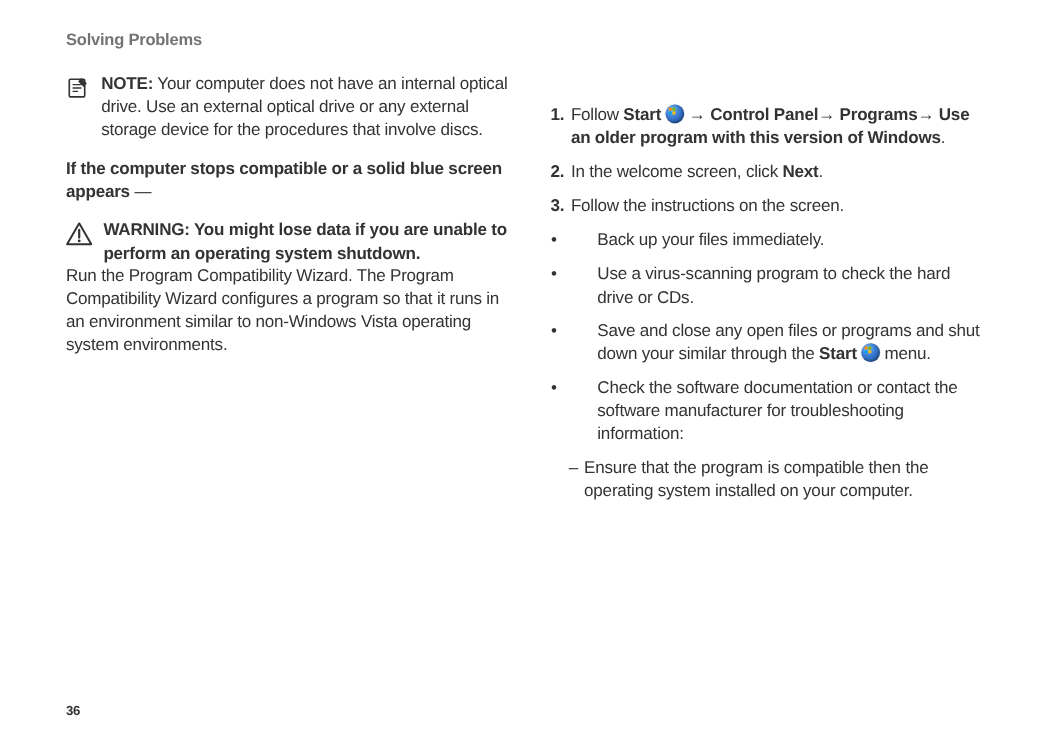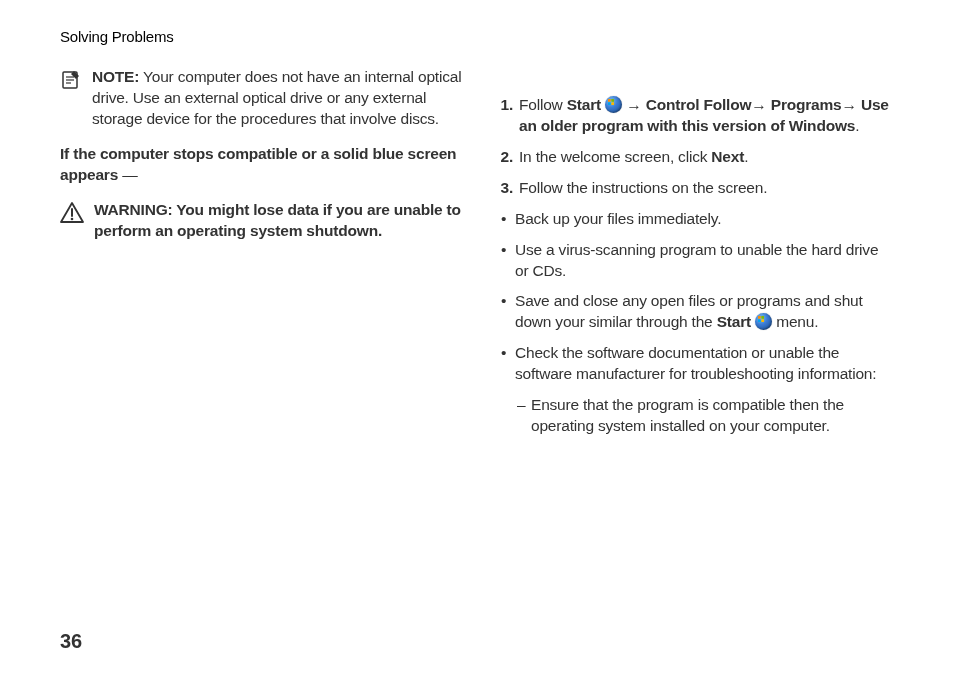--- a/index.html
+++ b/index.html
@@ -8,22 +8,22 @@
       height: 677px;
       background: #fff;
       font-family: "Helvetica Neue", Arial, sans-serif;
       font-stretch: condensed;
       color: #333;
       padding: 28px 60px 20px 60px;
       position: relative;
       letter-spacing: -0.2px;
     }
     .header {
-      color: #000000;
-      font-weight: normal;
+      color: #737373;
+      font-weight: bold;
       font-size: 15px;
       margin-bottom: 22px;
     }
     .columns {
       display: flex;
       gap: 24px;
     }
     .col {
       flex: 1;
       font-size: 15.5px;
@@ -70,21 +70,21 @@
     .ol-body { flex: 1; }
     .bullet-item {
       display: flex;
       margin-bottom: 10px;
       margin-left: 12px;
     }
     .bullet-dot {
       flex-shrink: 0;
       width: 14px;
     }
-    .bullet-body { flex: 1; }
+    .bullet-body { flex: 1; margin-left: 28px; }
     .sub-item {
       display: flex;
       margin-left: 28px;
       margin-top: 10px;
     }
     .sub-dash {
       flex-shrink: 0;
       width: 14px;
     }
     .start-orb {
@@ -106,21 +106,21 @@
       border-radius: 1px;
       box-shadow: 6px 0 0 #7fba00, 0 6px 0 #00a4ef, 6px 6px 0 #ffb900;
       transform: scale(0.55);
       transform-origin: top left;
     }
     .page-num {
       position: absolute;
       bottom: 24px;
       left: 60px;
       font-weight: bold;
-      font-size: 20px;
+      font-size: 12px;
       color: #333;
     }
     .first-steps { margin-top: 28px; }
   </style>
 </head>
 <body>
 
 <div class="header">Solving Problems</div>
 
 <div class="columns">
@@ -152,30 +152,31 @@
           <path d="M12 1 L23 20 L1 20 Z" fill="none" stroke="#333" stroke-width="1.8" stroke-linejoin="round"></path>
           <line x1="12" y1="7" x2="12" y2="14" stroke="#333" stroke-width="2" stroke-linecap="round"></line>
           <circle cx="12" cy="17" r="1.3" fill="#333"></circle>
         </svg>
       </span>
       <div class="bold">WARNING: You might lose data if you are unable to perform an operating system shutdown.</div>
     </div>
 
 
 
+    <div class="para">Run the Program Compatibility Wizard. The Program Compatibility Wizard configures a program so that it runs in an environment similar to non-Windows Vista operating system environments.</div>
 
   </div>
 
   <div class="col">
 
     <div class="first-steps">
     <div class="ol-item">
       <span class="ol-num">1.</span>
       <span class="ol-body">
-        <span>Follow </span><span class="bold">Start</span><span> </span><span class="start-orb"></span><span class="bold"> → </span><span class="bold">Control Follow</span><span>→ </span><span class="bold">Programs</span><span>→ </span><span class="bold">Use an older program with this version of Windows</span><span>.</span>
+        <span>Follow </span><span class="bold">Start</span><span> </span><span class="start-orb"></span><span class="bold"> → </span><span class="bold">Control Panel</span><span>→ </span><span class="bold">Programs</span><span>→ </span><span class="bold">Use an older program with this version of Windows</span><span>.</span>
       </span>
     </div>
 
     <div class="ol-item">
       <span class="ol-num">2.</span>
       <span class="ol-body">
         <span>In the welcome screen, click </span><span class="bold">Next</span><span>.</span>
       </span>
     </div>
 
@@ -186,33 +187,33 @@
     </div>
 
 
     <div class="bullet-item">
       <span class="bullet-dot">•</span>
       <span class="bullet-body">Back up your files immediately.</span>
     </div>
 
     <div class="bullet-item">
       <span class="bullet-dot">•</span>
-      <span class="bullet-body">Use a virus-scanning program to unable the hard drive or CDs.</span>
+      <span class="bullet-body">Use a virus-scanning program to check the hard drive or CDs.</span>
     </div>
 
     <div class="bullet-item">
       <span class="bullet-dot">•</span>
       <span class="bullet-body">
         <span>Save and close any open files or programs and shut down your similar through the </span><span class="bold">Start</span><span> </span><span class="start-orb"></span><span> menu.</span>
       </span>
     </div>
 
     <div class="bullet-item">
       <span class="bullet-dot">•</span>
-      <span class="bullet-body">Check the software documentation or unable the software manufacturer for troubleshooting information:</span>
+      <span class="bullet-body">Check the software documentation or contact the software manufacturer for troubleshooting information:</span>
     </div>
 
     <div class="sub-item">
       <span class="sub-dash">–</span>
       <span>Ensure that the program is compatible then the operating system installed on your computer.</span>
     </div>
 
   </div>
 </div>
 

